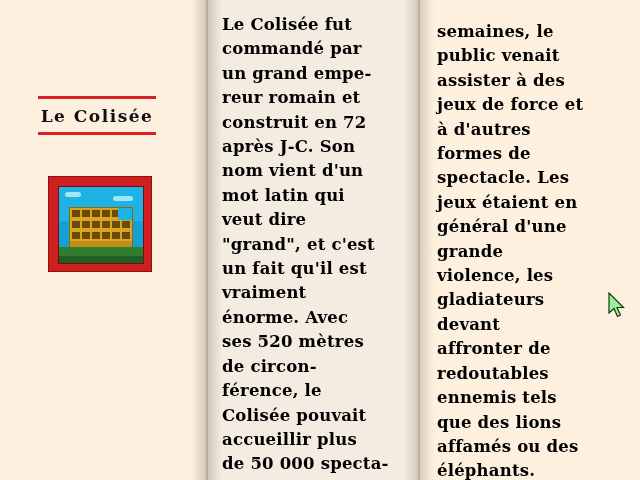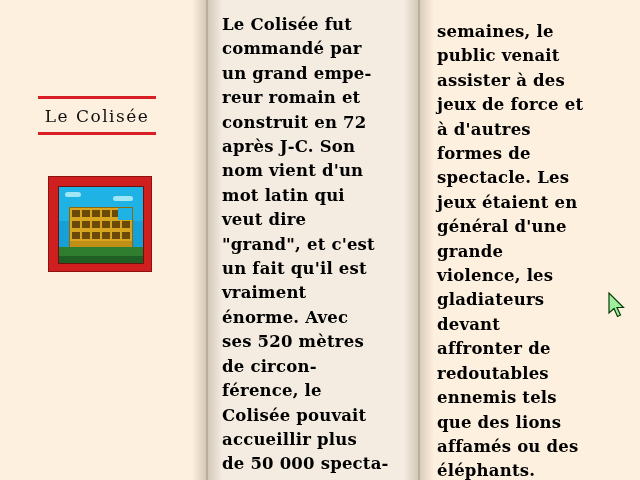--- a/index.html
+++ b/index.html
@@ -79,21 +79,21 @@
     top: 96px;
     width: 118px;
   }
   .rule {
     height: 3px;
     background: #d81f26;
     width: 118px;
   }
   #title-text {
     font-family: "DejaVu Serif", serif;
-    font-weight: normal;
+    font-weight: bold;
     font-size: 17px;
     letter-spacing: 1.5px;
     color: #111111;
     text-align: center;
     padding: 7px 0 6px 0;
     white-space: nowrap;
   }
 
   
   #illustration-frame {

